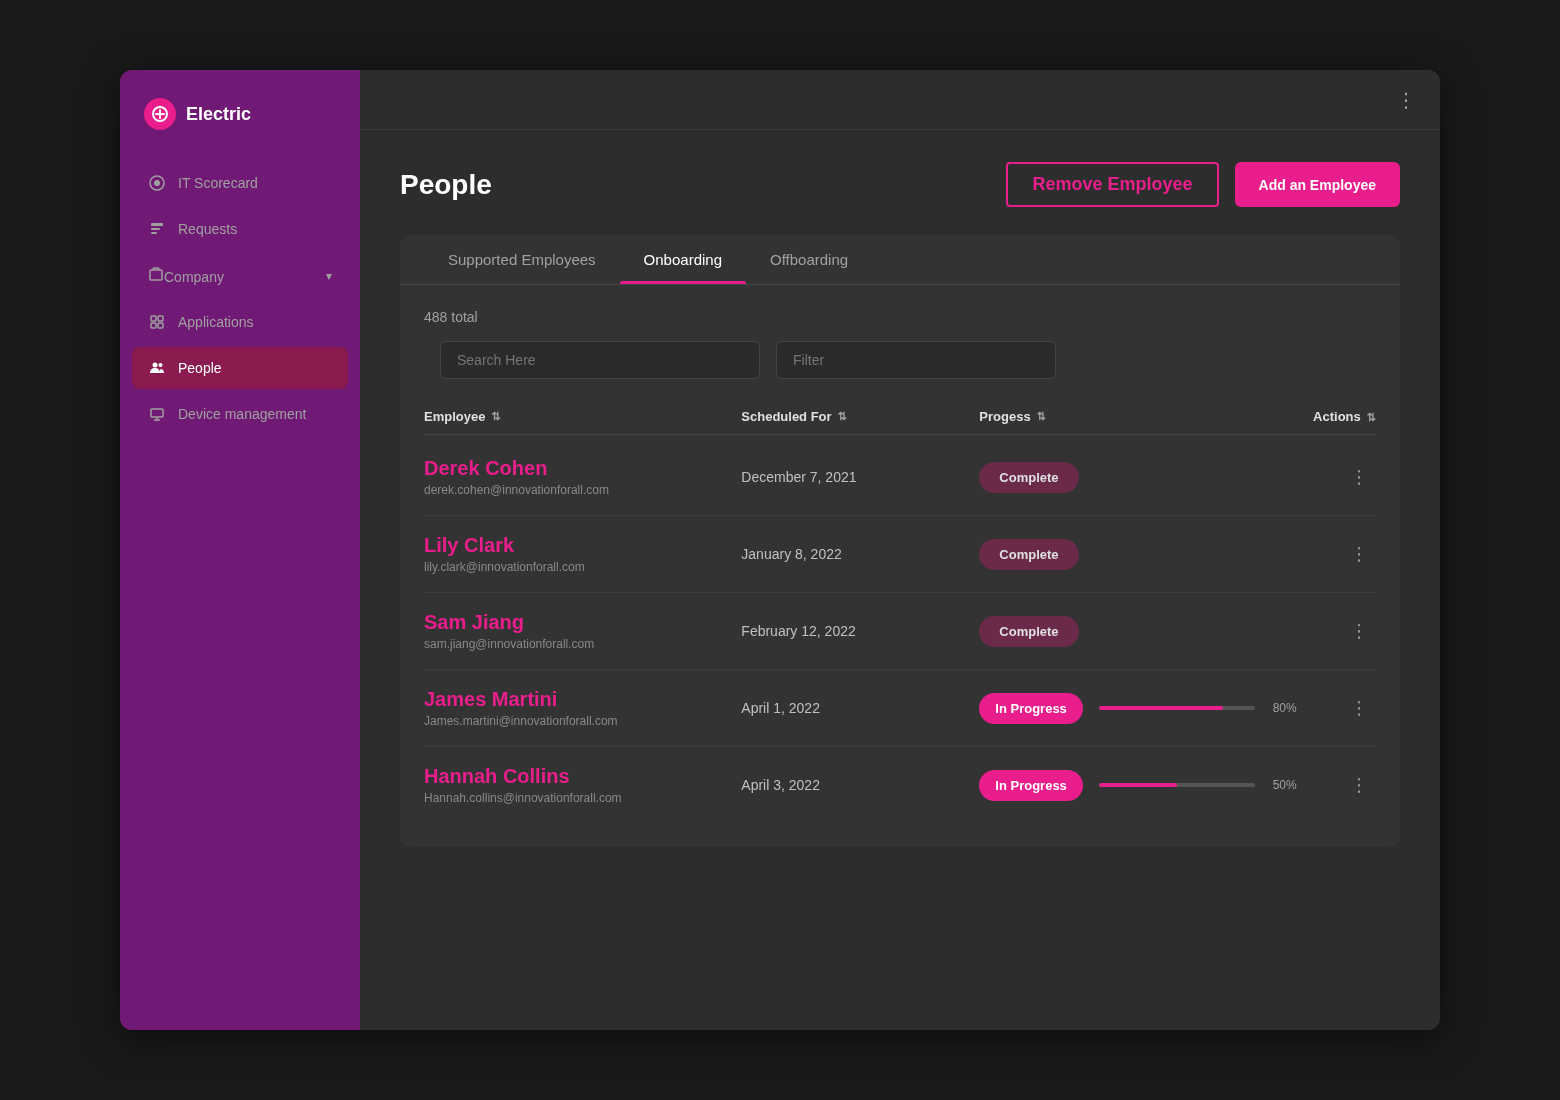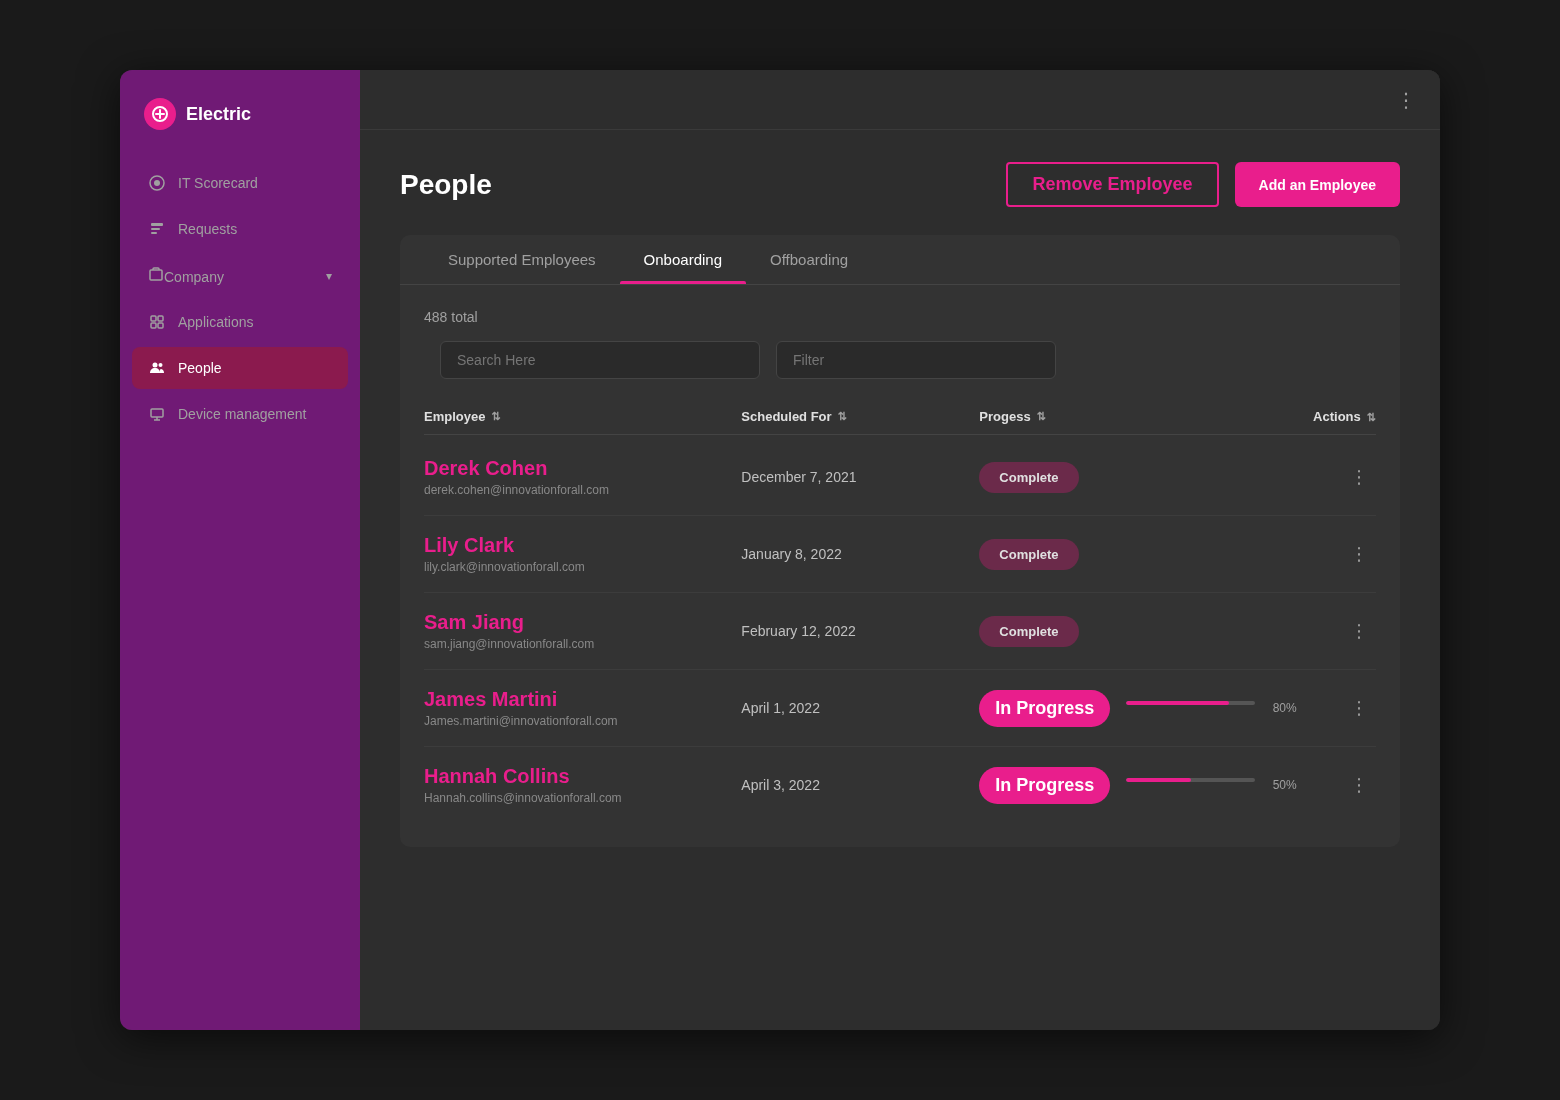--- a/index.html
+++ b/index.html
@@ -285,27 +285,27 @@
       padding: 8px 20px;
       border-radius: 20px;
       font-size: 13px;
       font-weight: 600;
     }
     .badge-inprogress {
       background: #e91e8c;
       color: #ffffff;
       padding: 8px 16px;
       border-radius: 20px;
-      font-size: 18px;
+      font-size: 13px;
       font-weight: 600;
     }
     .progress-bar-container {
       flex: 1;
       display: flex;
-      align-items: flex-start;
+      align-items: center;
       gap: 18px;
     }
     .progress-bar-track {
       flex: 1;
       height: 4px;
       background: #555555;
       border-radius: 2px;
       overflow: hidden;
     }
     .progress-bar-fill {

